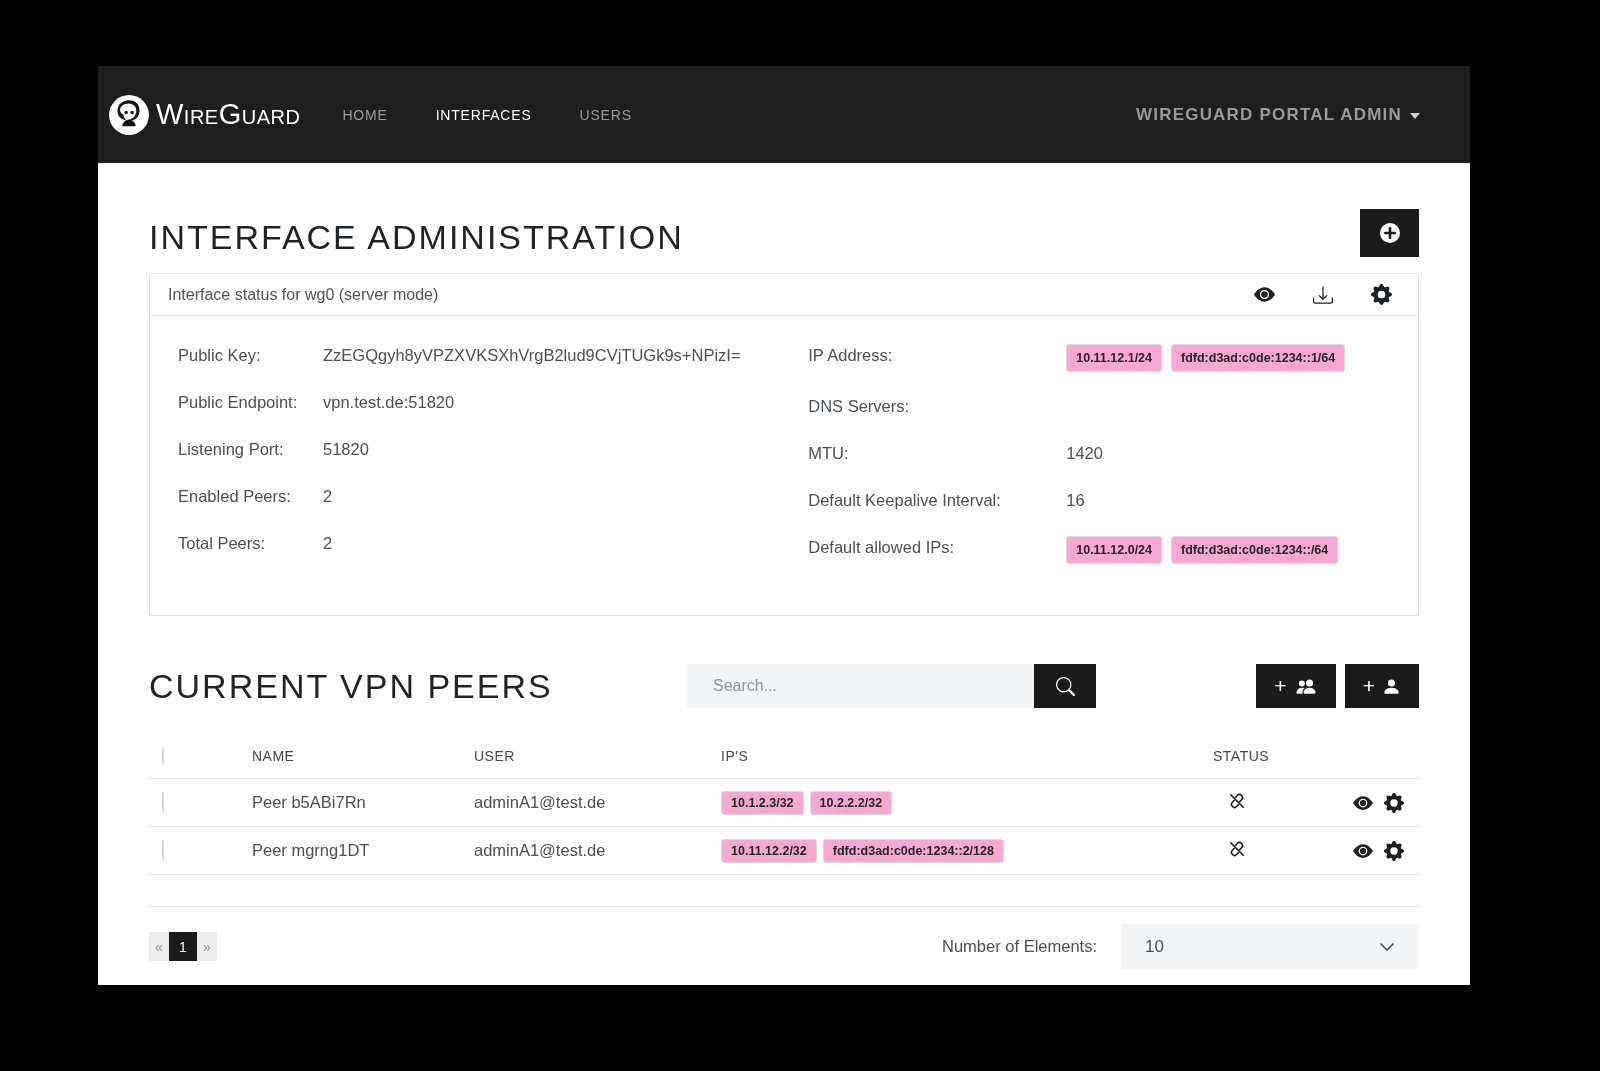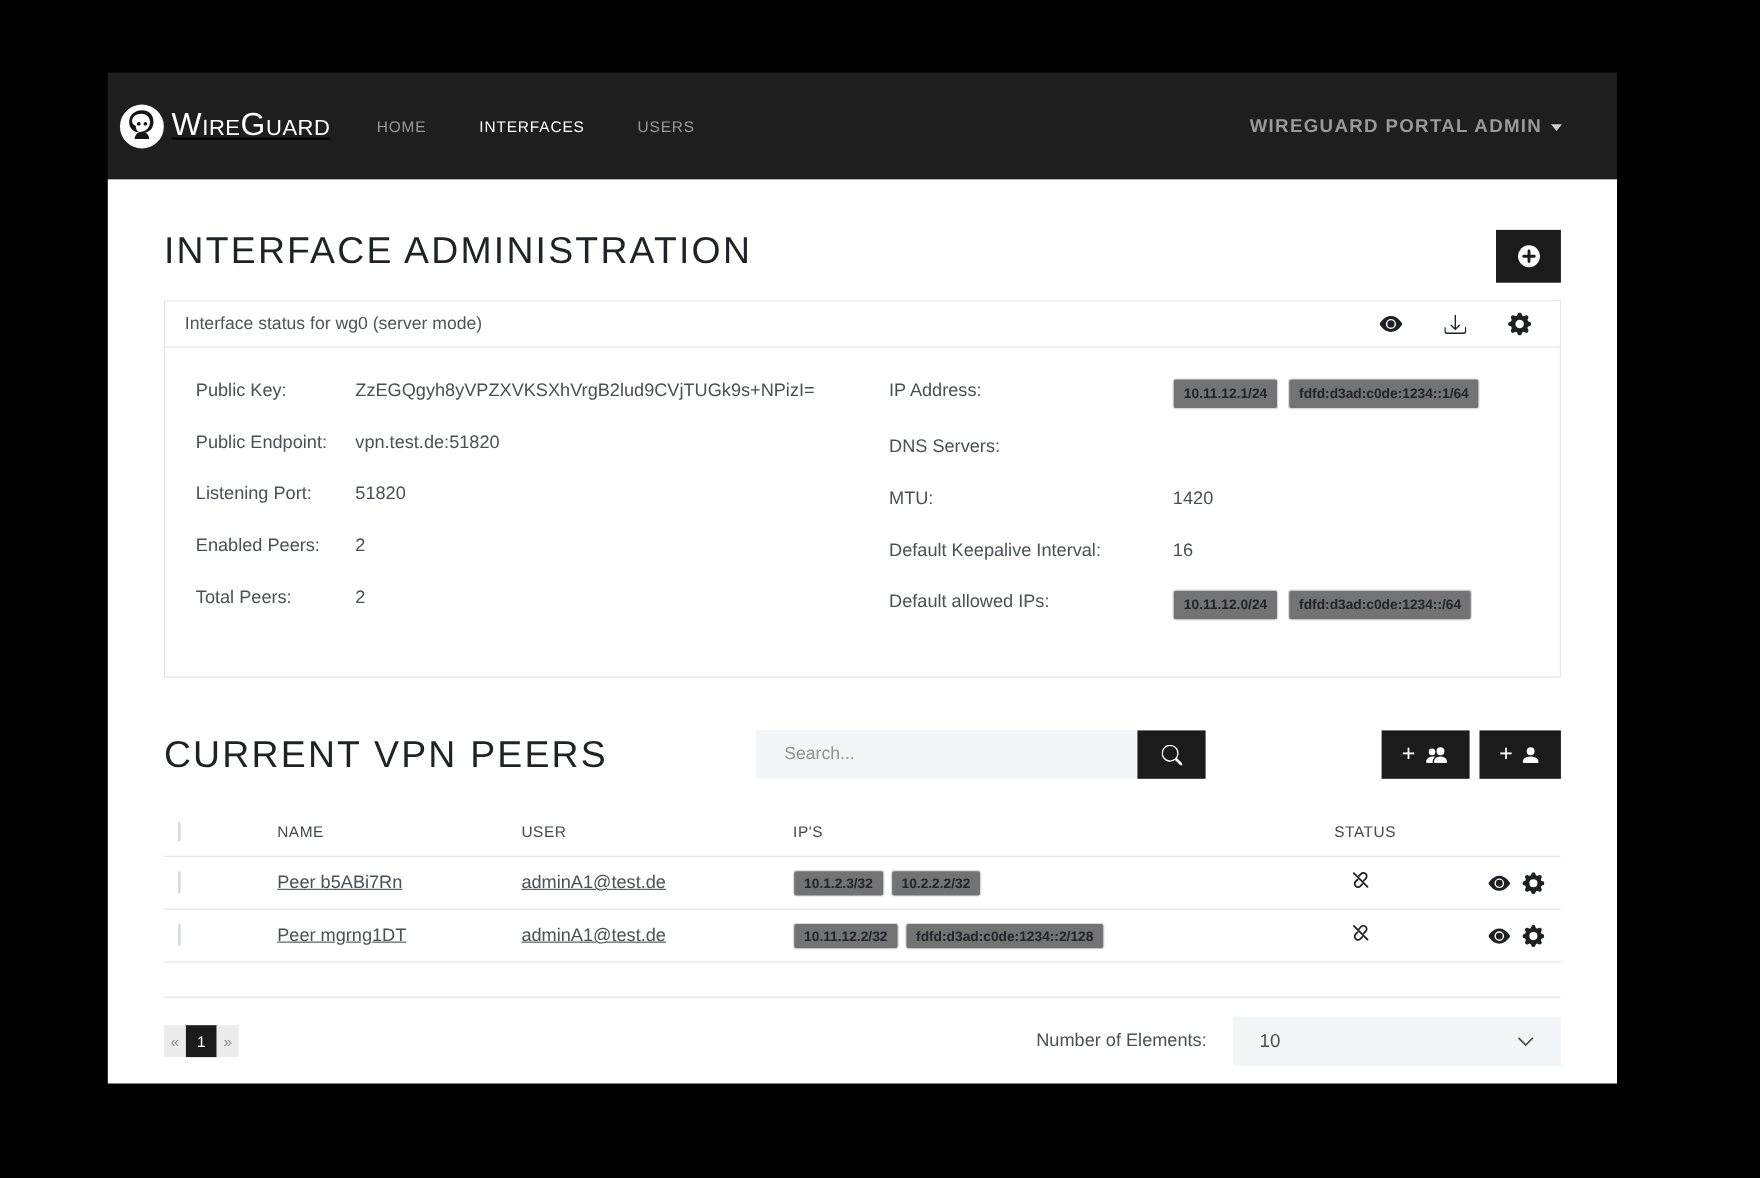--- a/index.html
+++ b/index.html
@@ -1,70 +1,70 @@
 <!DOCTYPE html>
 <html><head>
 <meta charset="utf-8">
 <style>
   * { margin:0; padding:0; box-sizing:border-box; }
   html,body { width:1600px; height:1071px; background:#000; font-family:"Liberation Sans", sans-serif; }
   .app { position:absolute; left:98px; top:66px; width:1372px; }
 
   
   .navbar { height:97px; background:#1e1e1e; display:flex; align-items:center; padding:0 50px 0 10px; }
-  .brand { display:flex; align-items:center; cursor:pointer;text-decoration:underline; }
+  .brand { display:flex; align-items:center; cursor:pointer; }
   .brand svg { width:42px; height:42px; }
   .brand-text { color:#fff; font-variant:small-caps; font-size:29px; letter-spacing:.5px; margin-left:6px; font-weight:500; }
   .nav-links { display:flex; margin-left:42px; }
   .nav-link { color:#9a9a9a; font-size:14px; letter-spacing:.8px; margin-right:48px; cursor:pointer; }
   .nav-link.active { color:#ffffff; }
   .user-menu { margin-left:auto; color:#9a9a9a; font-size:17px; letter-spacing:1.2px; display:flex; align-items:center; cursor:pointer;font-weight:bold; }
   .caret-down { width:0; height:0; border-left:5px solid transparent; border-right:5px solid transparent; border-top:6px solid #cfcfcf; margin-left:8px; margin-top:2px; }
 
   
   .content { background:#fff; height:822px; padding:46px 51px 0 51px; }
-  .title-row { display:flex; align-items:flex-start; justify-content:space-between; }
+  .title-row { display:flex; align-items:flex-end; justify-content:space-between; }
   h1.page-title { font-size:34px; font-weight:500; letter-spacing:2px; color:#1f2327; }
   .select-group { display:flex; }
   .btn-dark { background:#1b1b1b; border:none; color:#fff; cursor:pointer; display:flex; align-items:center; justify-content:center; }
   .btn-add-interface { width:59px; height:48px; }
   .select-box { background:#f4f5f6; height:48px; display:flex; align-items:center; justify-content:space-between; padding:0 24px; color:#4a5056; font-size:17px; cursor:pointer; }
   .select-interface { width:347px; }
 
   
   .card { border:1px solid #dfe3e7; margin-top:16px; }
   .card-header { height:42px; border-bottom:1px solid #dfe3e7; display:flex; align-items:center; padding:0 18px; color:#4f5458; font-size:16px; background:#fff; }
   .card-header-icons { margin-left:auto; display:flex; align-items:center; gap:38px; padding-right:8px; }
   .icon-btn { background:none; border:none; cursor:pointer; display:flex; align-items:center; }
   .card-body { display:flex; padding:28px; }
   .col-l { width:52%; }
   .col-r { width:48%; }
   .frow { display:flex; margin-bottom:23px; min-height:24px; align-items:flex-start; }
   .flabel { color:#4a5056; font-size:16.5px; line-height:1.45; }
   .col-l .flabel { width:145px; }
   .col-r .flabel { width:258px; }
   .fvalue { color:#4a5056; font-size:16.5px; flex:1; line-height:1.45; word-break:break-all; }
-  .badge { display:inline-block; border:1px solid #d7dbdf; background:#737373; color:#212529; font-size:12.5px; font-weight:700; padding:4px 9px; border-radius:3px; margin-right:9px; word-break:normal; }
+  .badge { display:inline-block; border:1px solid #d7dbdf; background:#f9a8d4; color:#212529; font-size:12.5px; font-weight:700; padding:4px 9px; border-radius:3px; margin-right:9px; word-break:normal; }
 
   
   .peers-row { display:flex; align-items:center; margin-top:48px; }
   .search-group { display:flex; margin-left:auto; }
   .search-input { width:347px; height:44px; background:#f4f5f6; border:none; outline:none; padding:0 26px; font-size:16px; color:#4a5056; font-family:"Liberation Sans", sans-serif; }
   .search-input::placeholder { color:#8d939a; }
   .btn-search { width:62px; height:44px; }
   .peer-actions { margin-left:160px; display:flex; gap:9px; }
   .btn-add { height:44px; padding:0 16px; gap:7px; font-size:21px; font-weight:300; }
   .btn-add-group { width:80px; }
   .btn-add-peer { width:74px; }
 
   
   .table { margin-top:26px; }
   .trow { display:grid; grid-template-columns:103px 222px 247px 492px 127px 1fr; align-items:center; }
   .thead { height:45px; color:#43484d; font-size:14px; font-weight:500; letter-spacing:.5px; border-bottom:1px solid #e1e5e8; }
-  .tbody-row { height:48px; border-bottom:1px solid #e1e5e8; color:#4a5056; font-size:16.5px;text-decoration:underline; }
+  .tbody-row { height:48px; border-bottom:1px solid #e1e5e8; color:#4a5056; font-size:16.5px; }
   .cb { width:15px; height:15px; background:#eceef0; border:1px solid #d4d8db; border-radius:3px; margin-left:13px; cursor:pointer; }
   .cell-status { padding-left:14px; }
   .cell-actions { display:flex; justify-content:flex-end; gap:11px; padding-right:15px; }
   .table .badge { margin-right:6px; }
 
   .hr { border:none; border-top:1px solid #dfe3e7; margin-top:31px; }
 
   
   .bottom-row { display:flex; align-items:center; margin-top:17px; }
   .pagination { display:flex; }

